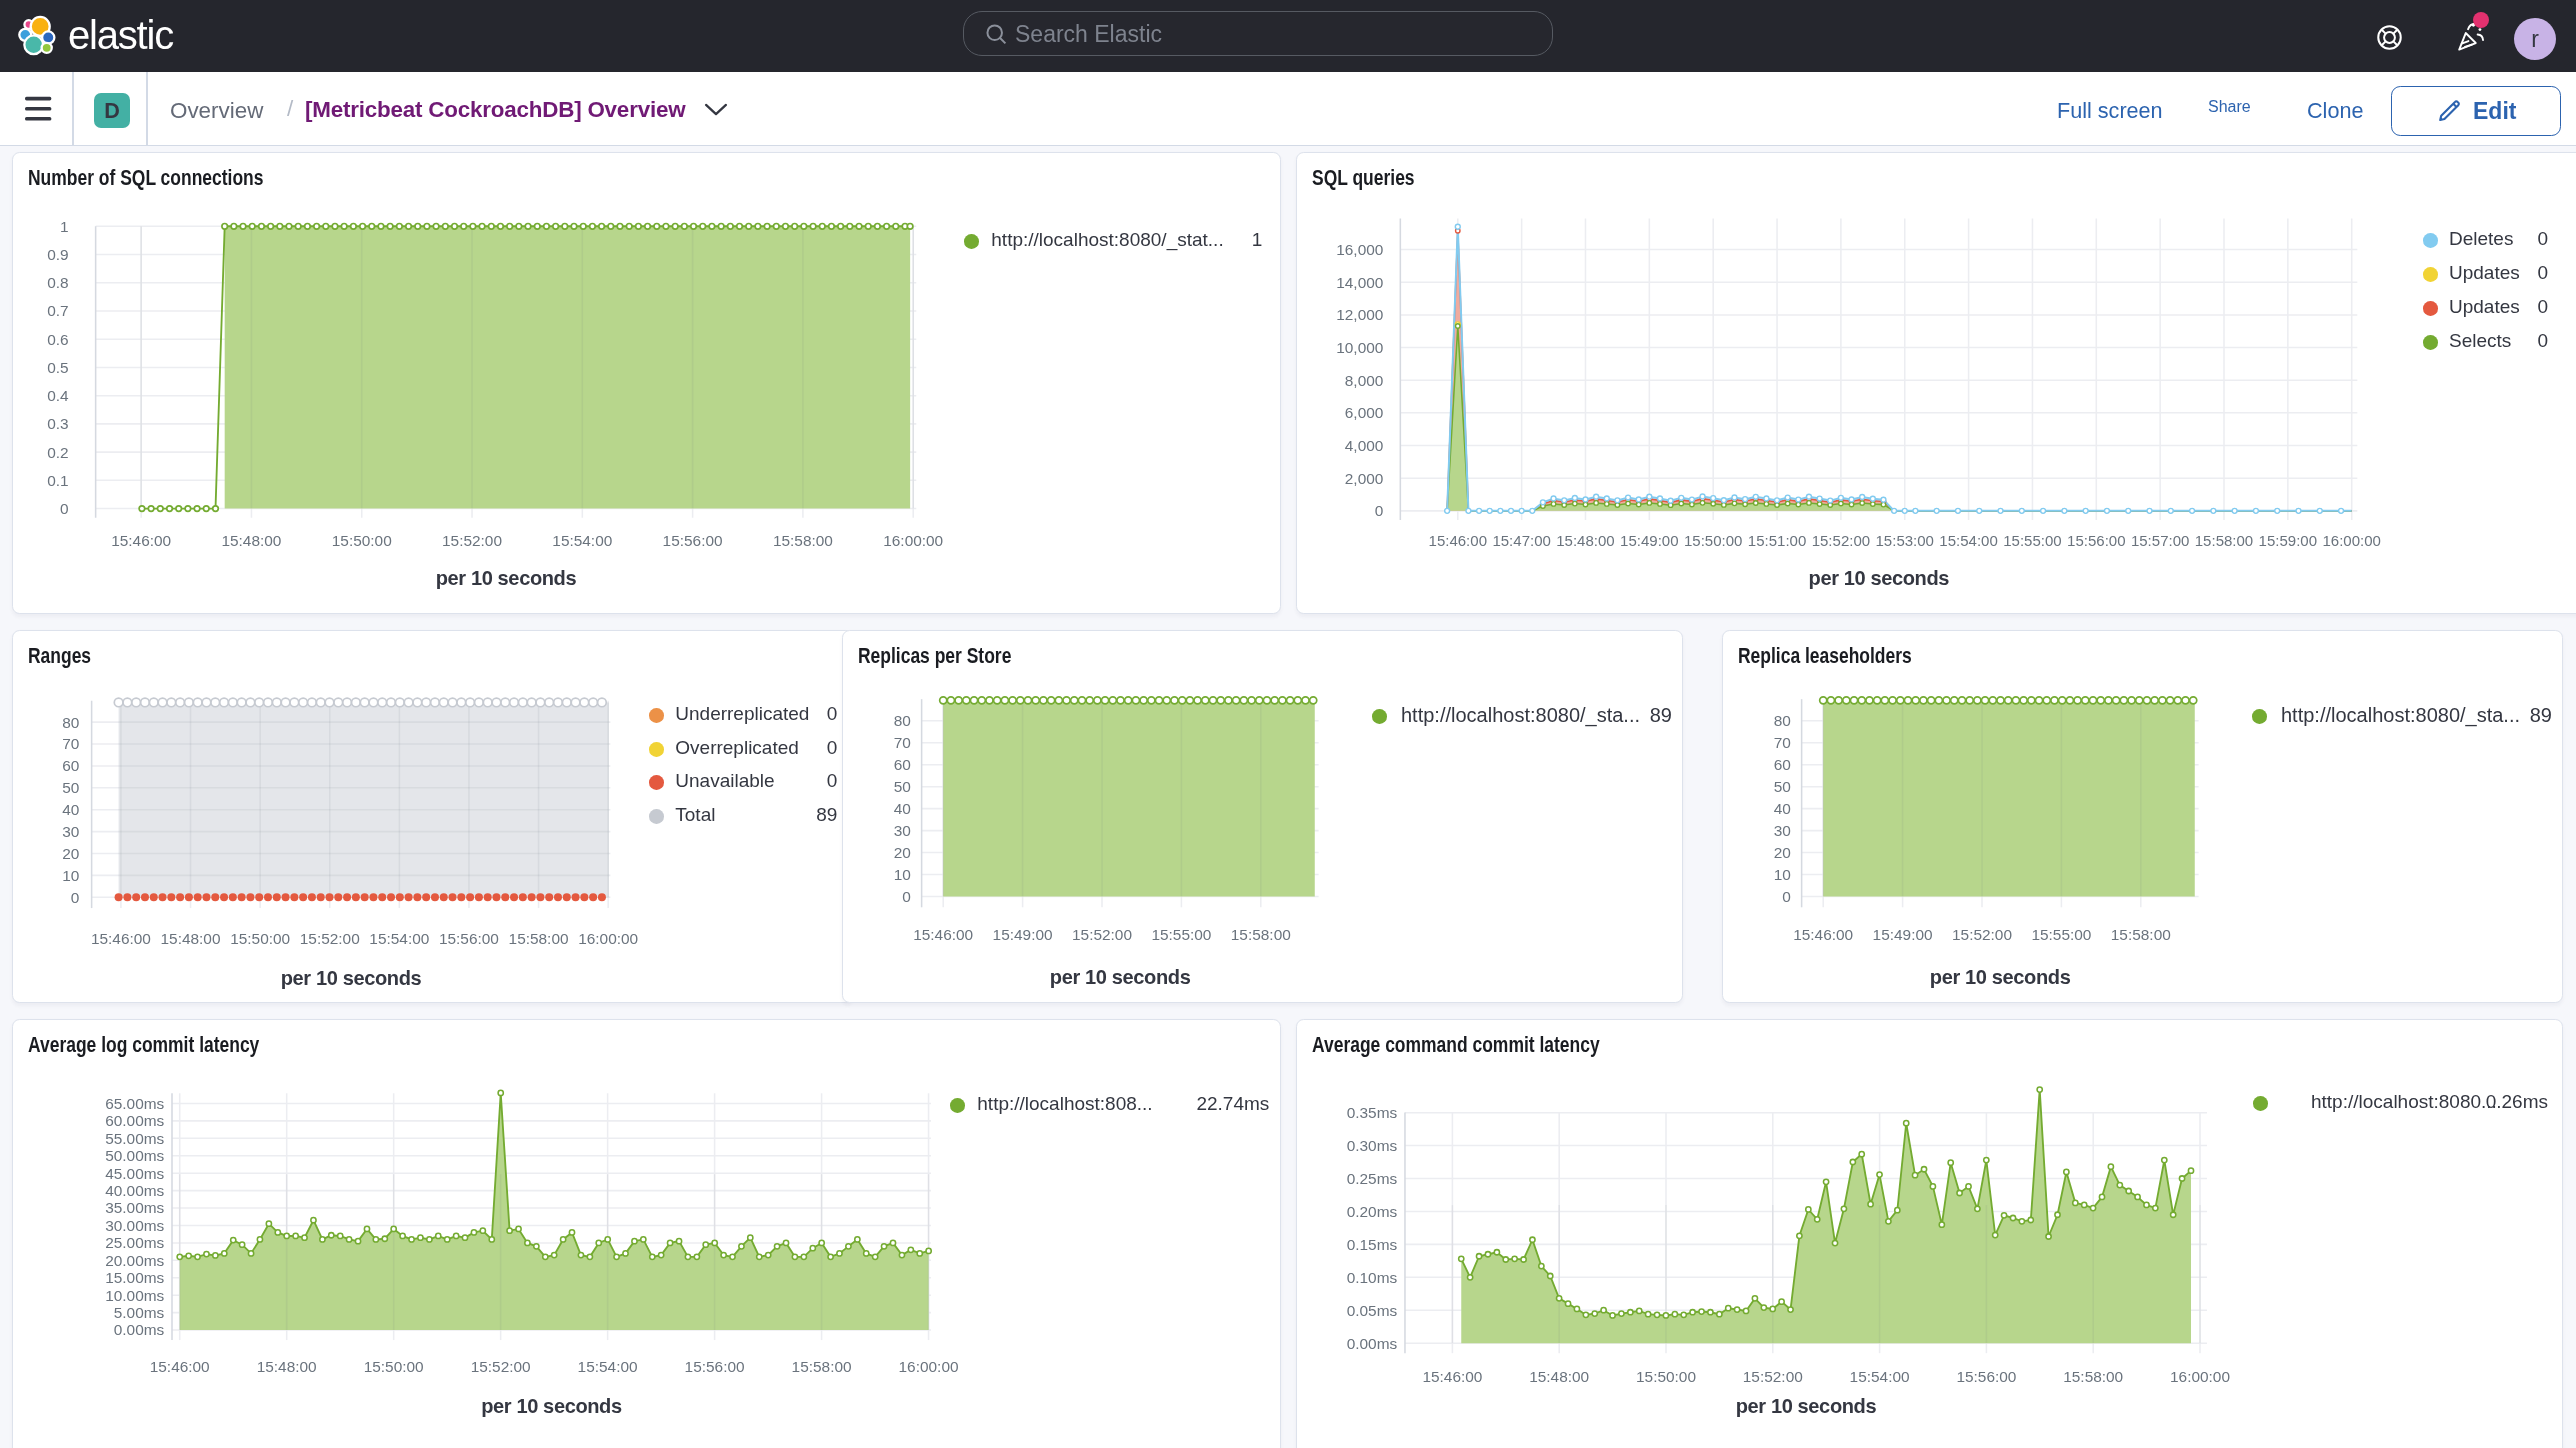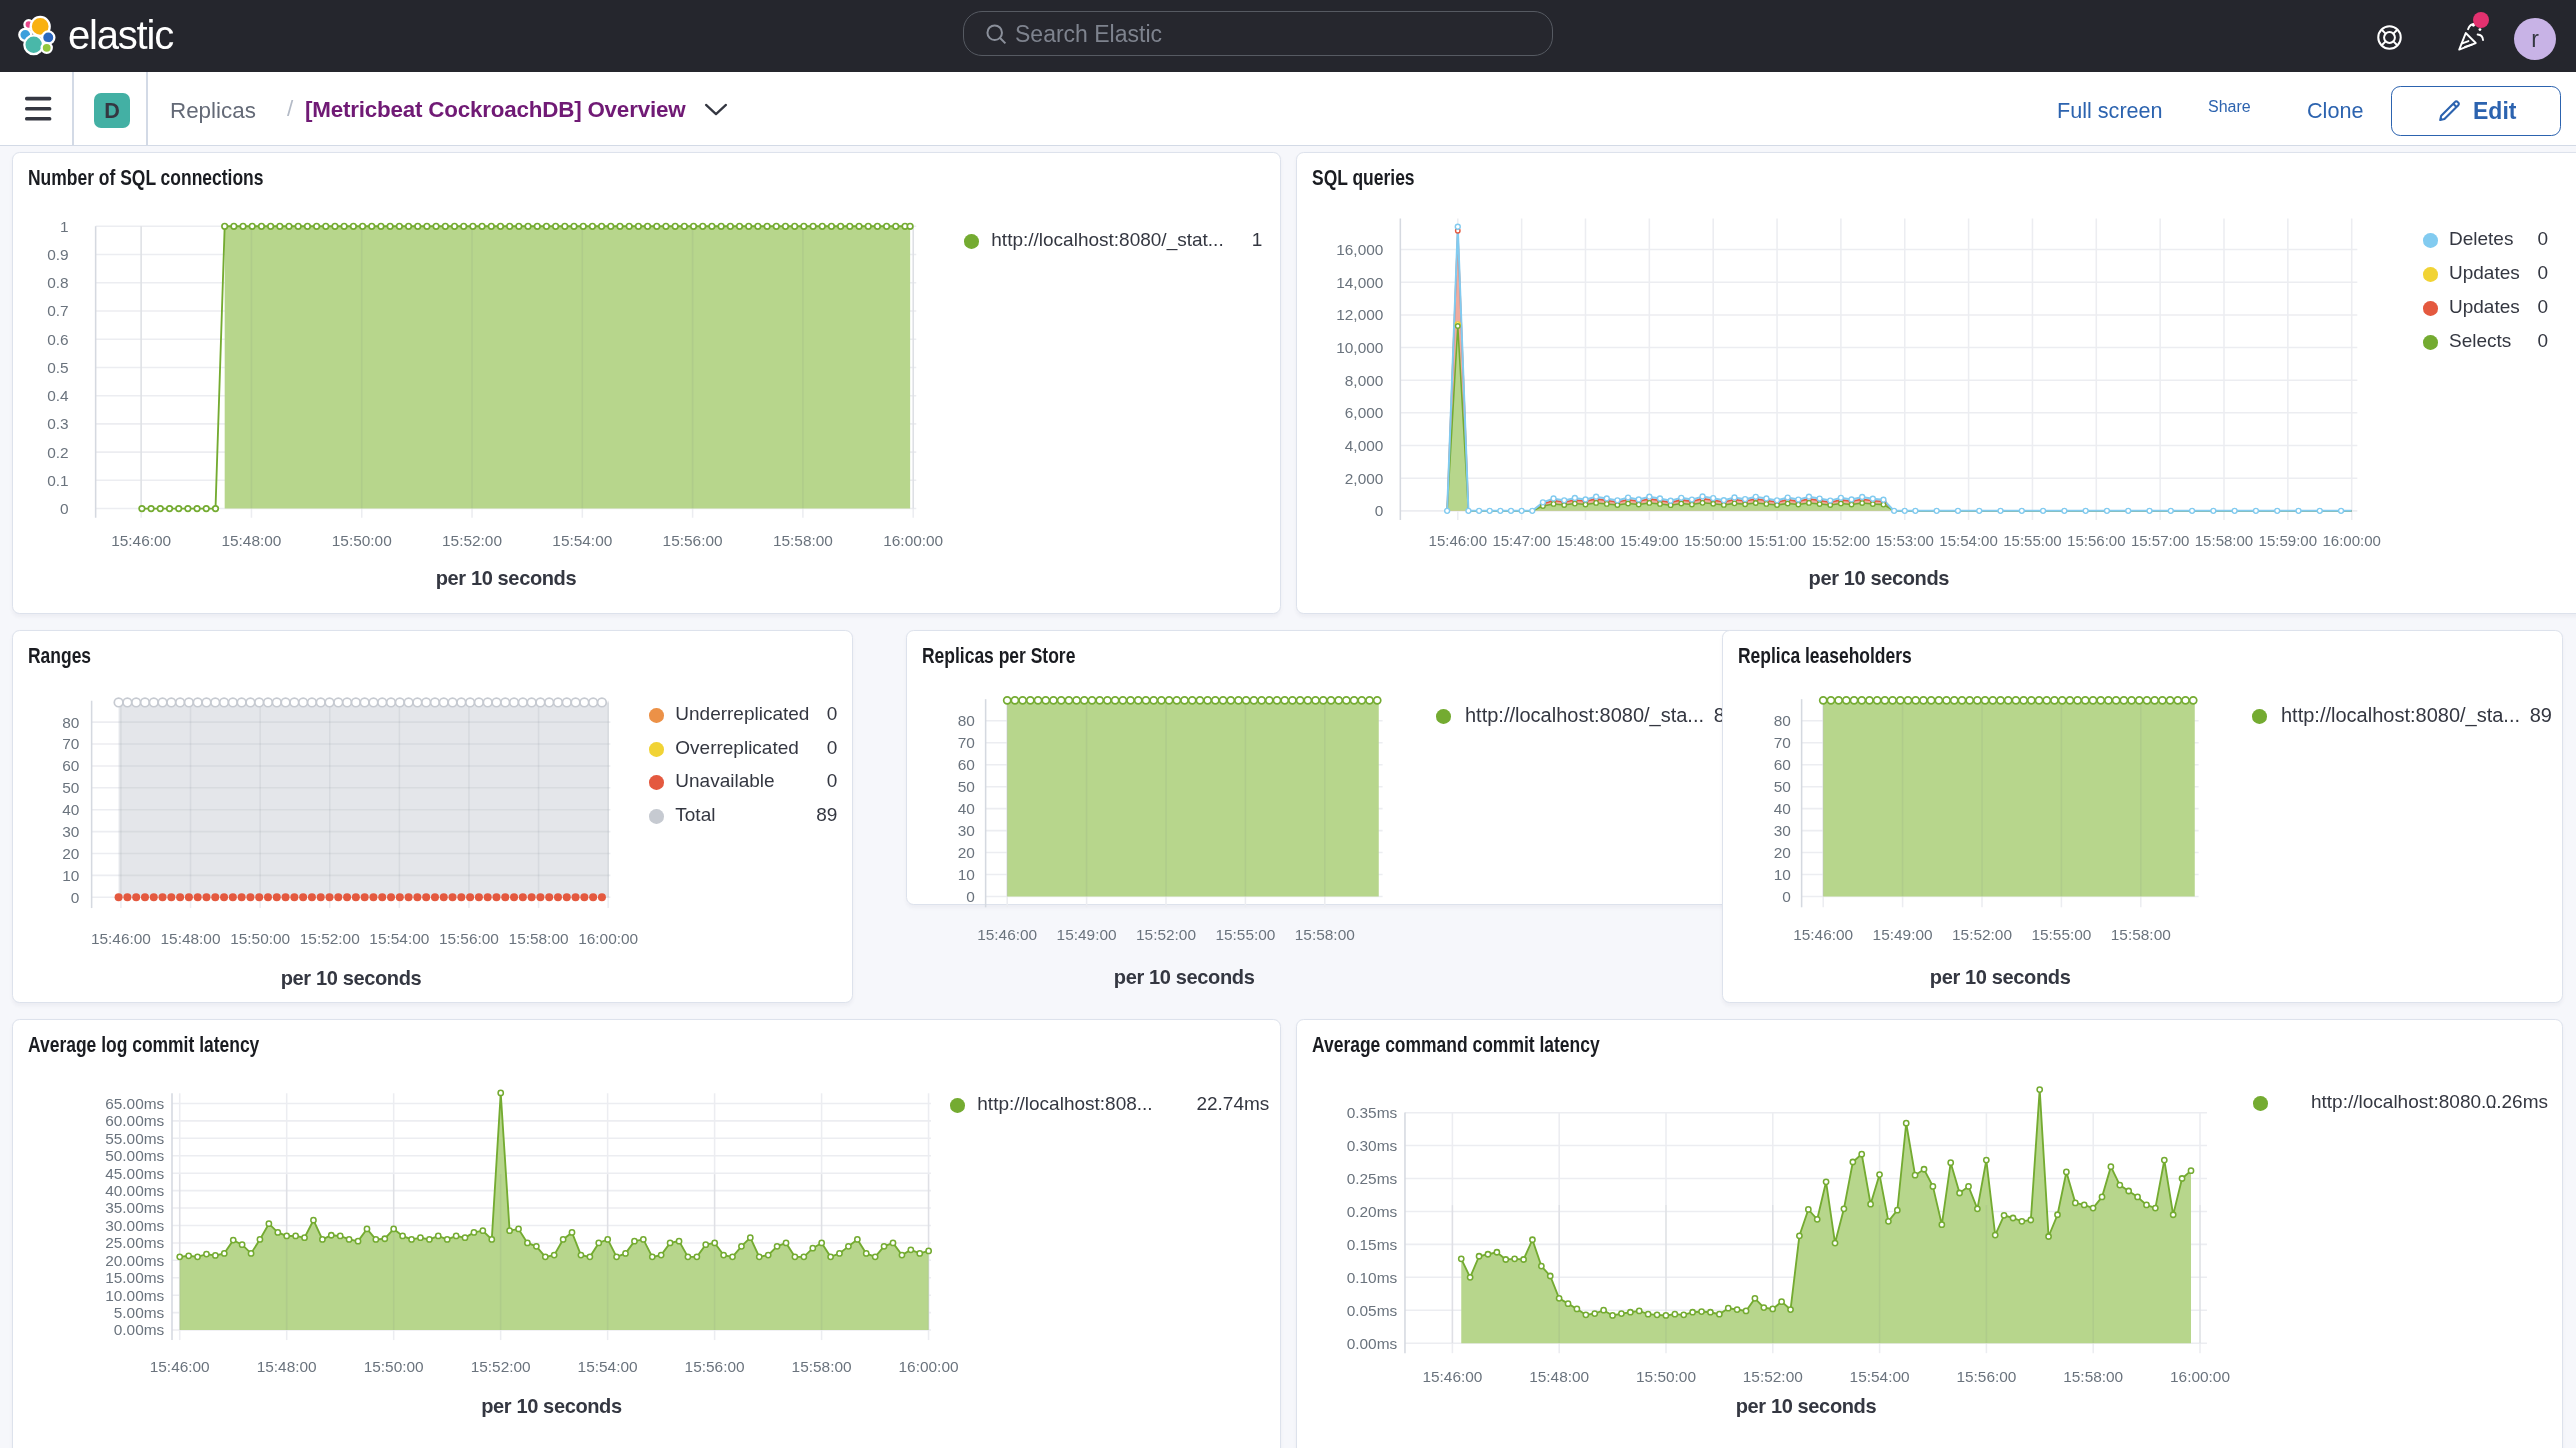--- a/index.html
+++ b/index.html
@@ -42,21 +42,21 @@
   </div>
 <div style="position:absolute;left:0;top:72px;width:2576px;height:74px;background:#fff;border-bottom:1.5px solid #d3dae6">
     <svg width="31" height="28" viewBox="0 0 40 36" style="position:absolute;left:25px;top:24px">
       <rect x="0" y="1" width="34" height="4.6" rx="2" fill="#343741"></rect>
       <rect x="0" y="14" width="34" height="4.6" rx="2" fill="#343741"></rect>
       <rect x="0" y="27" width="34" height="4.6" rx="2" fill="#343741"></rect>
     </svg>
     <div style="position:absolute;left:72px;top:0;width:1.5px;height:74px;background:#d3dae6"></div>
     <div style="position:absolute;left:146px;top:0;width:1.5px;height:74px;background:#d3dae6"></div>
     <div style="position:absolute;left:94px;top:21px;width:36px;height:35px;border-radius:7px;background:#43b0a4;text-align:center;line-height:35px;font-size:21.6px;font-weight:bold;color:#343741">D</div>
-    <div style="position:absolute;left:170px;top:25.5px;font-size:22.4px;color:#646a77">Replicas</div>
+    <div style="position:absolute;left:170px;top:25.5px;font-size:22.4px;color:#646a77">Overview</div>
     <div style="position:absolute;left:287px;top:24px;font-size:22.4px;color:#b3bac6">/</div>
     <div style="position:absolute;left:305px;top:25px;font-size:22.4px;font-weight:bold;color:#701a75;letter-spacing:-0.2px">[Metricbeat CockroachDB] Overview</div>
     <svg width="26" height="17" viewBox="0 0 34 22" style="position:absolute;left:703px;top:29px">
       <polyline points="4,5 17,17 30,5" fill="none" stroke="#343741" stroke-width="3" stroke-linecap="round" stroke-linejoin="round"></polyline>
     </svg>
     <div style="position:absolute;left:2057px;top:25.5px;font-size:21.6px;font-weight:500;color:#2c63af">Full screen</div>
     <div style="position:absolute;left:2208px;top:25.5px;font-size:16px;font-weight:400;color:#2c63af">Share</div>
     <div style="position:absolute;left:2307px;top:25.5px;font-size:21.6px;font-weight:500;color:#2c63af">Clone</div>
     <div style="position:absolute;left:2391px;top:14px;width:170px;height:50px;border:1.5px solid #2c63af;border-radius:9.3px"></div>
     <svg width="26" height="26" viewBox="0 0 16 16" style="position:absolute;left:2436px;top:26px">
@@ -594,21 +594,21 @@
     <div style="position:absolute;left:636px;top:111px;width:14.7px;height:14.7px;border-radius:50%;background:#f1d335"></div>
     <div style="position:absolute;left:662px;top:106px;font-size:19px;color:#343741;white-space:nowrap">Overreplicated</div>
     <div style="position:absolute;left:670px;top:106px;width:154px;text-align:right;font-size:19px;color:#343741">0</div>
     <div style="position:absolute;left:636px;top:144px;width:14.7px;height:14.7px;border-radius:50%;background:#e4593f"></div>
     <div style="position:absolute;left:662px;top:139px;font-size:19px;color:#343741;white-space:nowrap">Unavailable</div>
     <div style="position:absolute;left:670px;top:139px;width:154px;text-align:right;font-size:19px;color:#343741">0</div>
     <div style="position:absolute;left:636px;top:178px;width:14.7px;height:14.7px;border-radius:50%;background:#c6cad1"></div>
     <div style="position:absolute;left:662px;top:173px;font-size:19px;color:#343741;white-space:nowrap">Total</div>
     <div style="position:absolute;left:670px;top:173px;width:154px;text-align:right;font-size:19px;color:#343741">89</div>
   </div>
-<div class="panel" style="left:906px;top:630px;width:841px;height:275px">
+<div class="panel" style="left:842px;top:630px;width:841px;height:373px">
     <div style="position:absolute;left:14.7px;top:11.6px;font-size:22.4px;font-weight:bold;color:#1a1c21;white-space:nowrap;transform:scaleX(0.78);transform-origin:0 50%;letter-spacing:0">Replicas per Store</div>
     <svg width="841" height="373" viewBox="0 0 1091 483" style="position:absolute;left:0;top:0">
       <line x1="102" y1="344" x2="617" y2="344" stroke="#ecedf1" stroke-width="2"></line>
       <line x1="102" y1="315.5" x2="617" y2="315.5" stroke="#ecedf1" stroke-width="2"></line>
       <line x1="102" y1="287" x2="617" y2="287" stroke="#ecedf1" stroke-width="2"></line>
       <line x1="102" y1="258.5" x2="617" y2="258.5" stroke="#ecedf1" stroke-width="2"></line>
       <line x1="102" y1="230" x2="617" y2="230" stroke="#ecedf1" stroke-width="2"></line>
       <line x1="102" y1="201.5" x2="617" y2="201.5" stroke="#ecedf1" stroke-width="2"></line>
       <line x1="102" y1="173" x2="617" y2="173" stroke="#ecedf1" stroke-width="2"></line>
       <line x1="102" y1="144.5" x2="617" y2="144.5" stroke="#ecedf1" stroke-width="2"></line>

